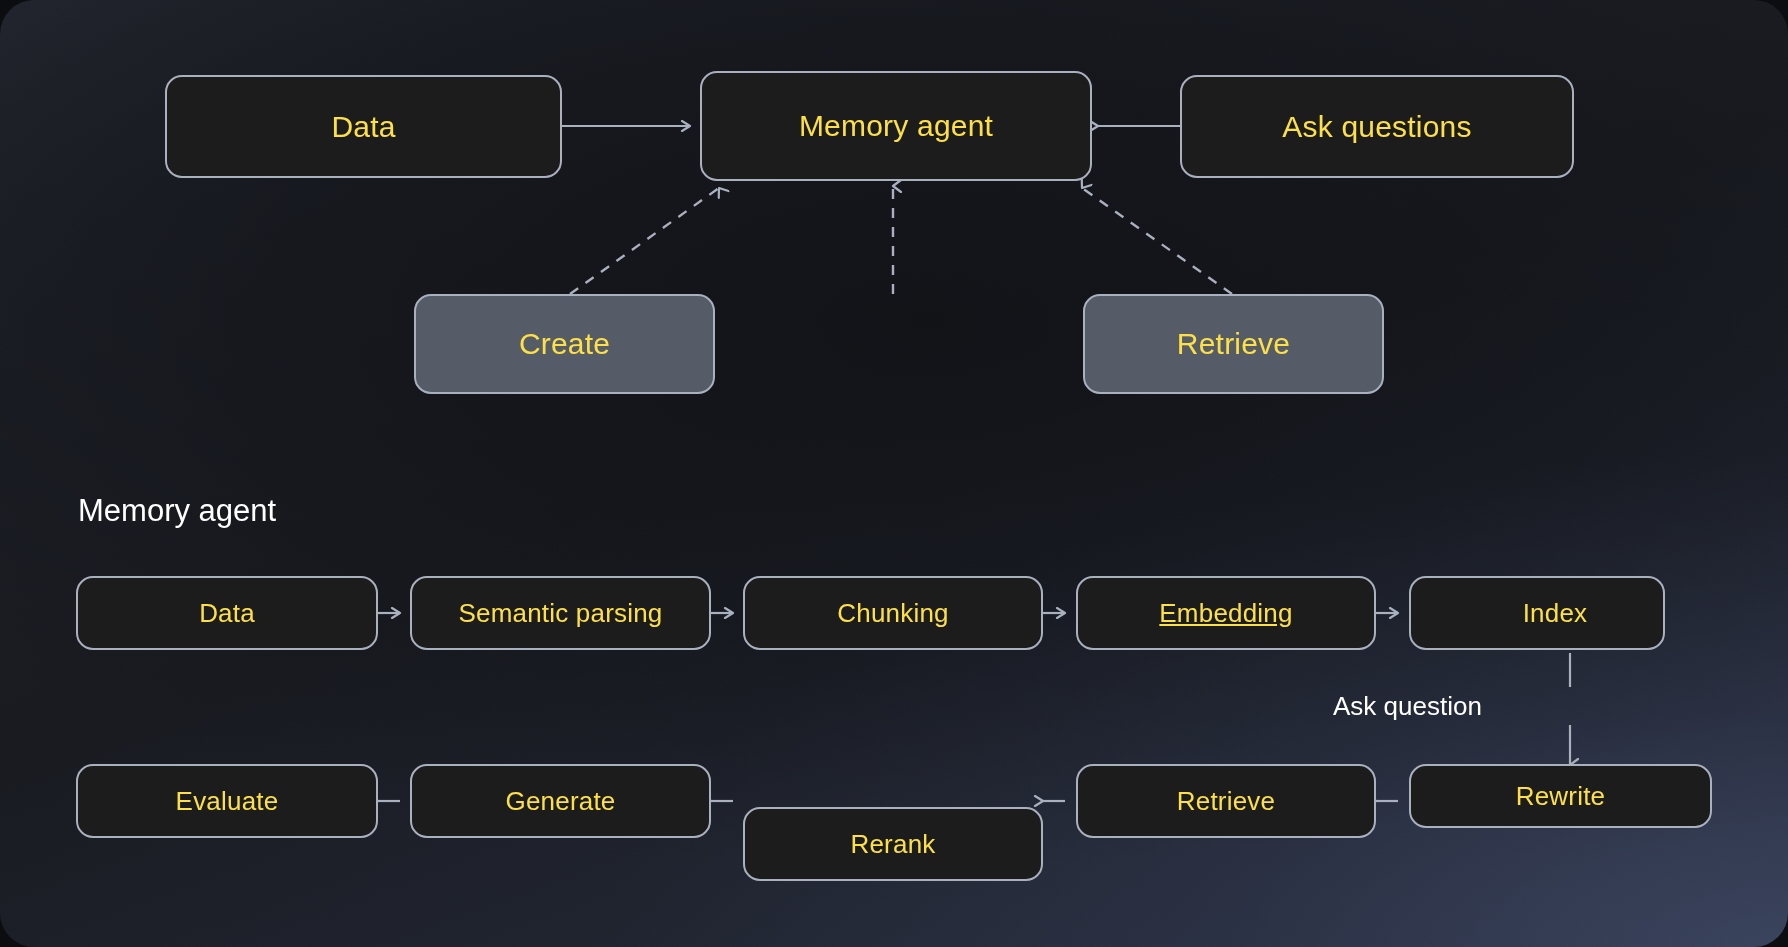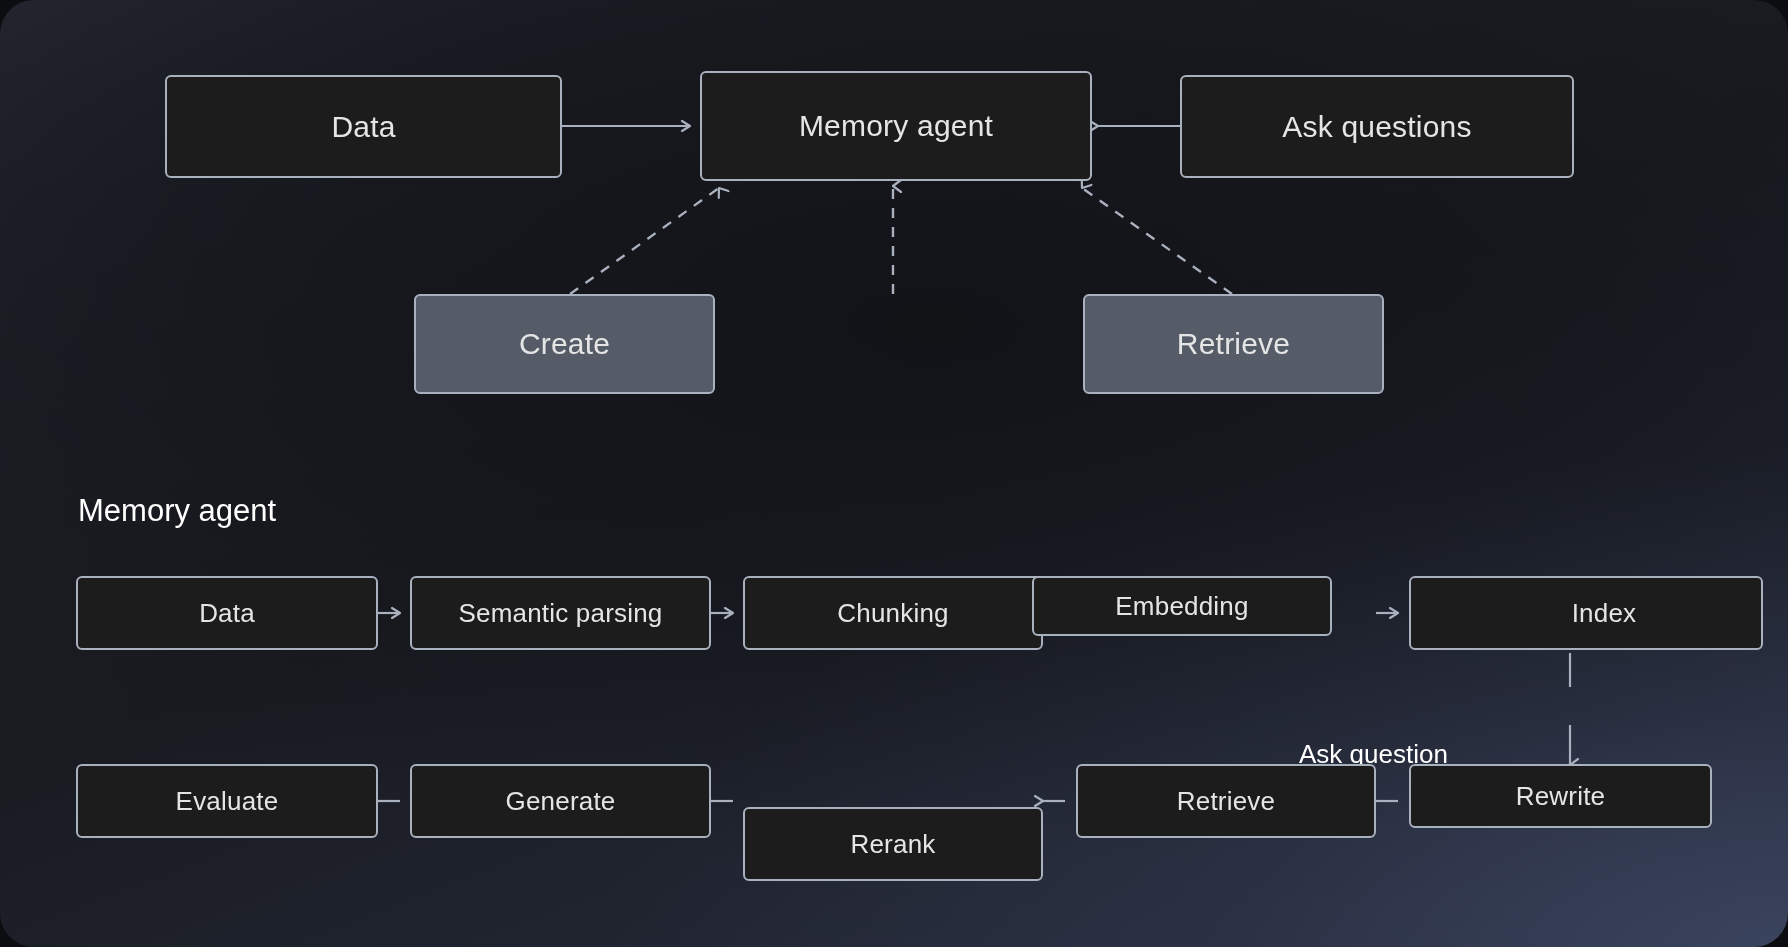--- a/index.html
+++ b/index.html
@@ -35,22 +35,22 @@
     pointer-events: none;
   }
 
   .node {
     position: absolute;
     box-sizing: border-box;
     display: flex;
     align-items: center;
     justify-content: center;
     border: 2px solid #a9b0be;
-    border-radius: 6px;
-    color: #e5e5e5;
+    border-radius: 17px;
+    color: #fde047;
     text-align: center;
     letter-spacing: 0.2px;
     user-select: none;
   }
   .node.dark {
     background: #1c1c1c;
   }
   .node.gray {
     background: #555c68;
   }
@@ -67,23 +67,22 @@
     user-select: none;
     white-space: nowrap;
   }
   #section-title {
     font-size: 31px;
     left: 78px;
     top: 493px;
   }
   #ask-question-label {
     font-size: 26px;
-    left: 1299px;
+    left: 1333px;
     top: 691px;
-    margin-top: 48px;
   }
 </style>
 </head>
 <body>
 
 <div id="canvas">
 
   <svg id="svg-layer" viewBox="0 0 1788 947" xmlns="http://www.w3.org/2000/svg">
     <defs>
       <marker id="arrowR" markerWidth="12" markerHeight="12" refX="10" refY="6" orient="auto" markerUnits="userSpaceOnUse">
@@ -149,24 +148,24 @@
 
   <div class="node dark small" style="left:76px; top:576px; width:302px; height:74px;">
     <span>Data</span>
   </div>
   <div class="node dark small" style="left:410px; top:576px; width:301px; height:74px;">
     <span>Semantic parsing</span>
   </div>
   <div class="node dark small" style="left:743px; top:576px; width:300px; height:74px;">
     <span>Chunking</span>
   </div>
-  <div class="node dark small" style="left:1032px; top:576px; width:300px; height:60px;">
+  <div class="node dark small" style="left:1076px; top:576px; width:300px; height:74px;text-decoration:underline;">
     <span>Embedding</span>
   </div>
-  <div class="node dark small" style="left:1409px; top:576px; width:354px; height:74px;padding-left:36px;">
+  <div class="node dark small" style="left:1409px; top:576px; width:256px; height:74px;padding-left:36px;">
     <span>Index</span>
   </div>
 
   <div class="free-label" id="ask-question-label">Ask question</div>
 
   <div class="node dark small" style="left:410px; top:764px; width:301px; height:74px;">
     <span>Generate</span>
   </div>
   <div class="node dark small" style="left:76px; top:764px; width:302px; height:74px;">
     <span>Evaluate</span>

